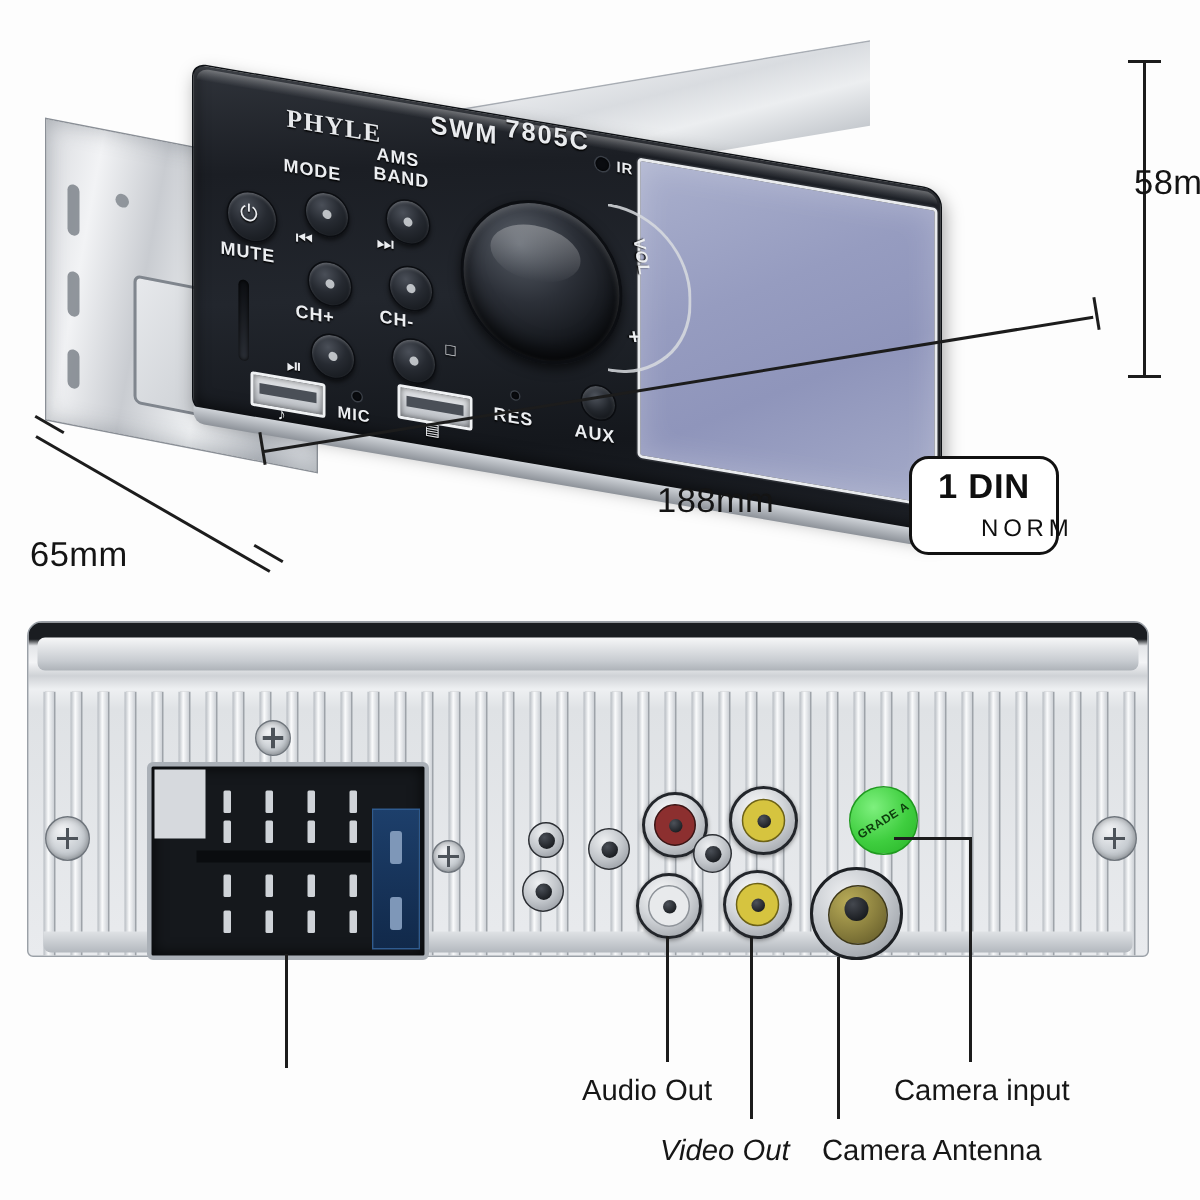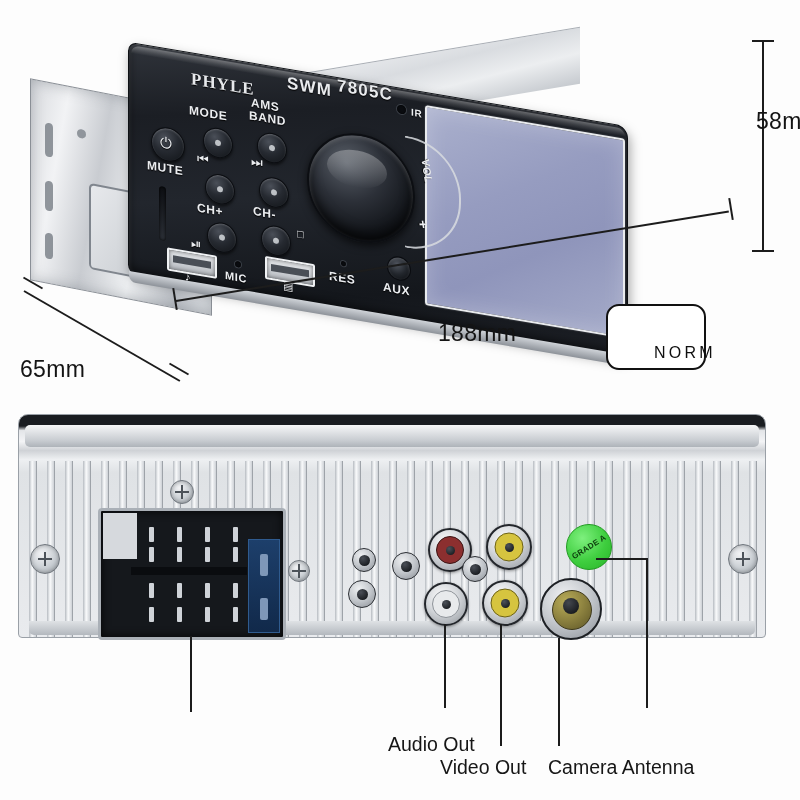--- a/index.html
+++ b/index.html
@@ -556,20 +556,21 @@
     <div class="dimline" style="left:174px; top:288px; width:2px; height:22px; transform:rotate(-9.2deg);"></div>
     <div class="dimline" style="left:730px; top:198px; width:2px; height:22px; transform:rotate(-9.2deg);"></div>
     <div class="dimtext" style="left:438px; top:320px;">188mm</div>
 
     <div class="dimline" style="left:24px; top:290px; width:180px; height:2px; transform:rotate(30deg); transform-origin:left center;"></div>
     <div class="dimline" style="left:22px; top:282px; width:22px; height:2px; transform:rotate(30deg);"></div>
     <div class="dimline" style="left:168px; top:368px; width:22px; height:2px; transform:rotate(30deg);"></div>
     <div class="dimtext" style="left:20px; top:356px;">65mm</div>
 
     <div class="dinbadge">
+      <div class="din-line1">1 DIN</div>
       <div class="din-line2">NORM</div>
     </div>
   </div>
 
   <div id="bottom-panel">
     <div class="rear-body">
       <div class="rear-toplip"></div>
       <div class="rear-ribs">
         <div class="rib" style="left:10px;"></div>
           <div class="rib" style="left:28px;"></div>
@@ -684,24 +685,25 @@
     <div class="antenna-in"></div>
   </div>
 
   <div class="greensticker">
     <span>GRADE A</span>
   </div>
 
   <div class="leader" style="left:190px; top:636px; height:76px;"></div>
 
   <div class="leader" style="left:444px; top:624px; height:84px;"></div>
-  <div class="calloutlabel" style="left:388px; top:733px;">Audio Out</div>
+  <div class="calloutlabel" style="left:388px; top:716px;">Audio Out</div>
 
   <div class="leader" style="left:500px; top:624px; height:122px;"></div>
-  <div class="calloutlabel" style="left:440px; top:756px;">Video Out</div>
+  <div class="calloutlabel" style="left:440px; top:756px;font-style:italic;">Video Out</div>
 
   <div class="leader" style="left:558px; top:638px; height:108px;"></div>
   <div class="calloutlabel" style="left:548px; top:756px;">Camera Antenna</div>
 
   <div class="leader" style="left:646px; top:560px; height:148px;"></div>
   <div class="dimline" style="left:596px; top:558px; width:52px; height:2px;"></div>
+  <div class="calloutlabel" style="left:596px; top:716px;">Camera input</div>
 
 </div>
 
 </body></html>

